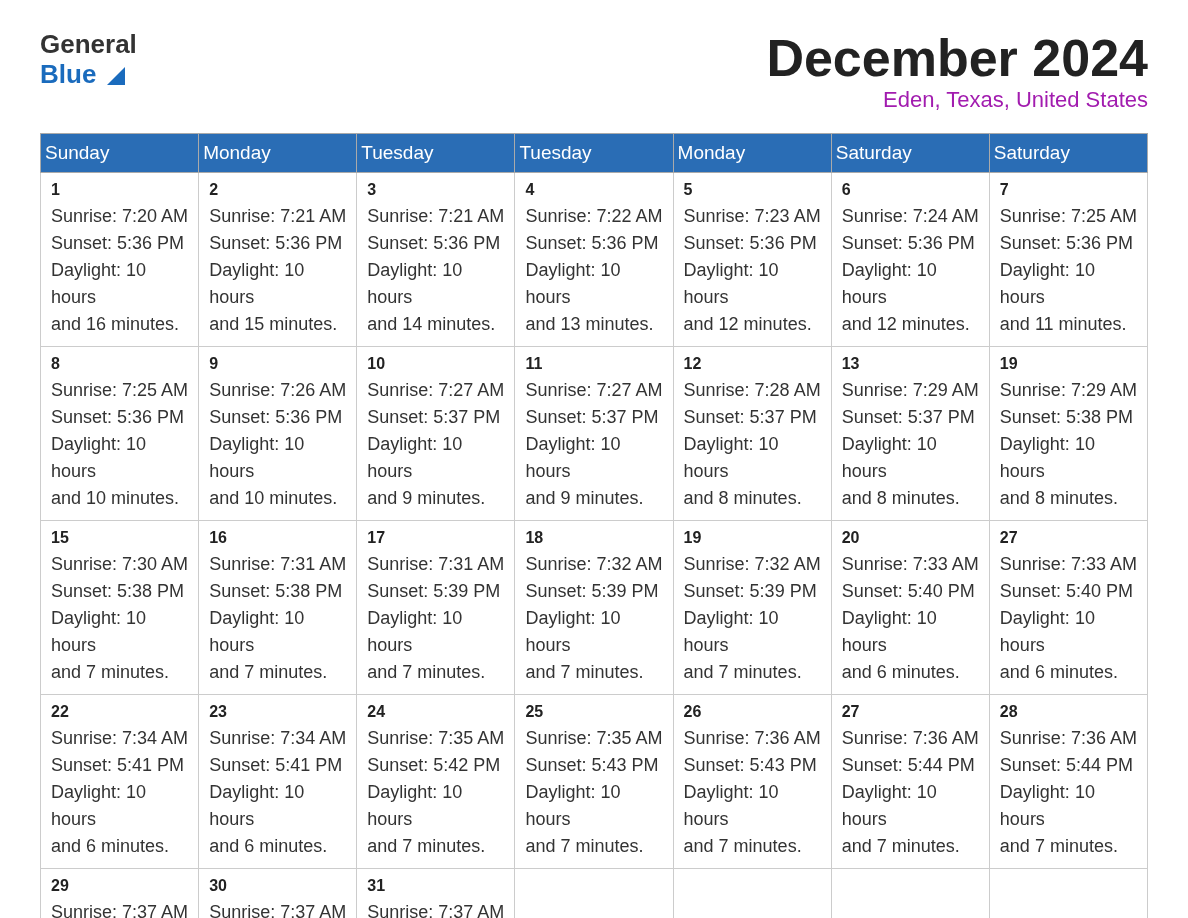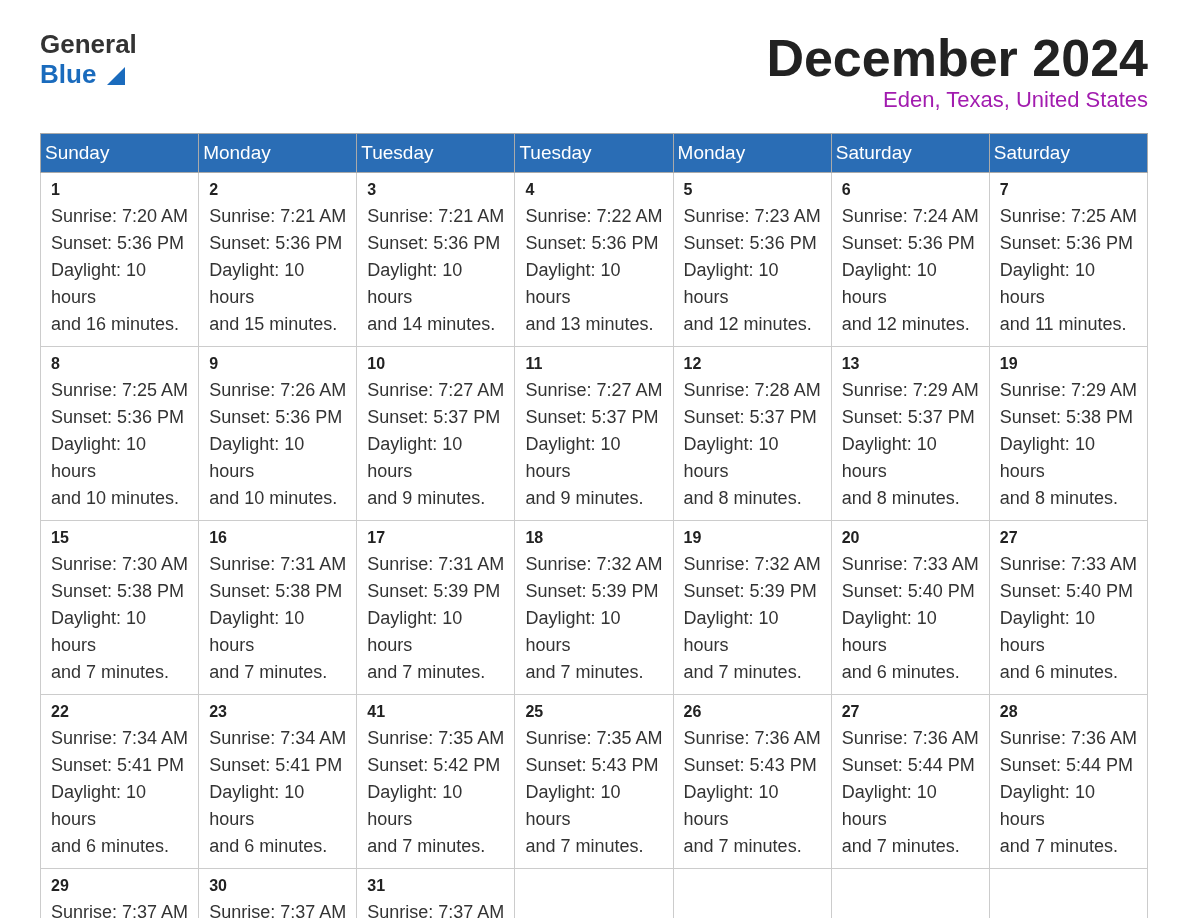--- a/index.html
+++ b/index.html
@@ -307,21 +307,21 @@
       </td>
         <td>
         <span class="day-num">23</span>
         <div class="day-info">
           Sunrise: 7:34 AM<br>
           Sunset: 5:41 PM<br>
           Daylight: 10 hours<br>and 6 minutes.
         </div>
       </td>
         <td>
-        <span class="day-num">41</span>
+        <span class="day-num">24</span>
         <div class="day-info">
           Sunrise: 7:35 AM<br>
           Sunset: 5:42 PM<br>
           Daylight: 10 hours<br>and 7 minutes.
         </div>
       </td>
         <td>
         <span class="day-num">25</span>
         <div class="day-info">
           Sunrise: 7:35 AM<br>

